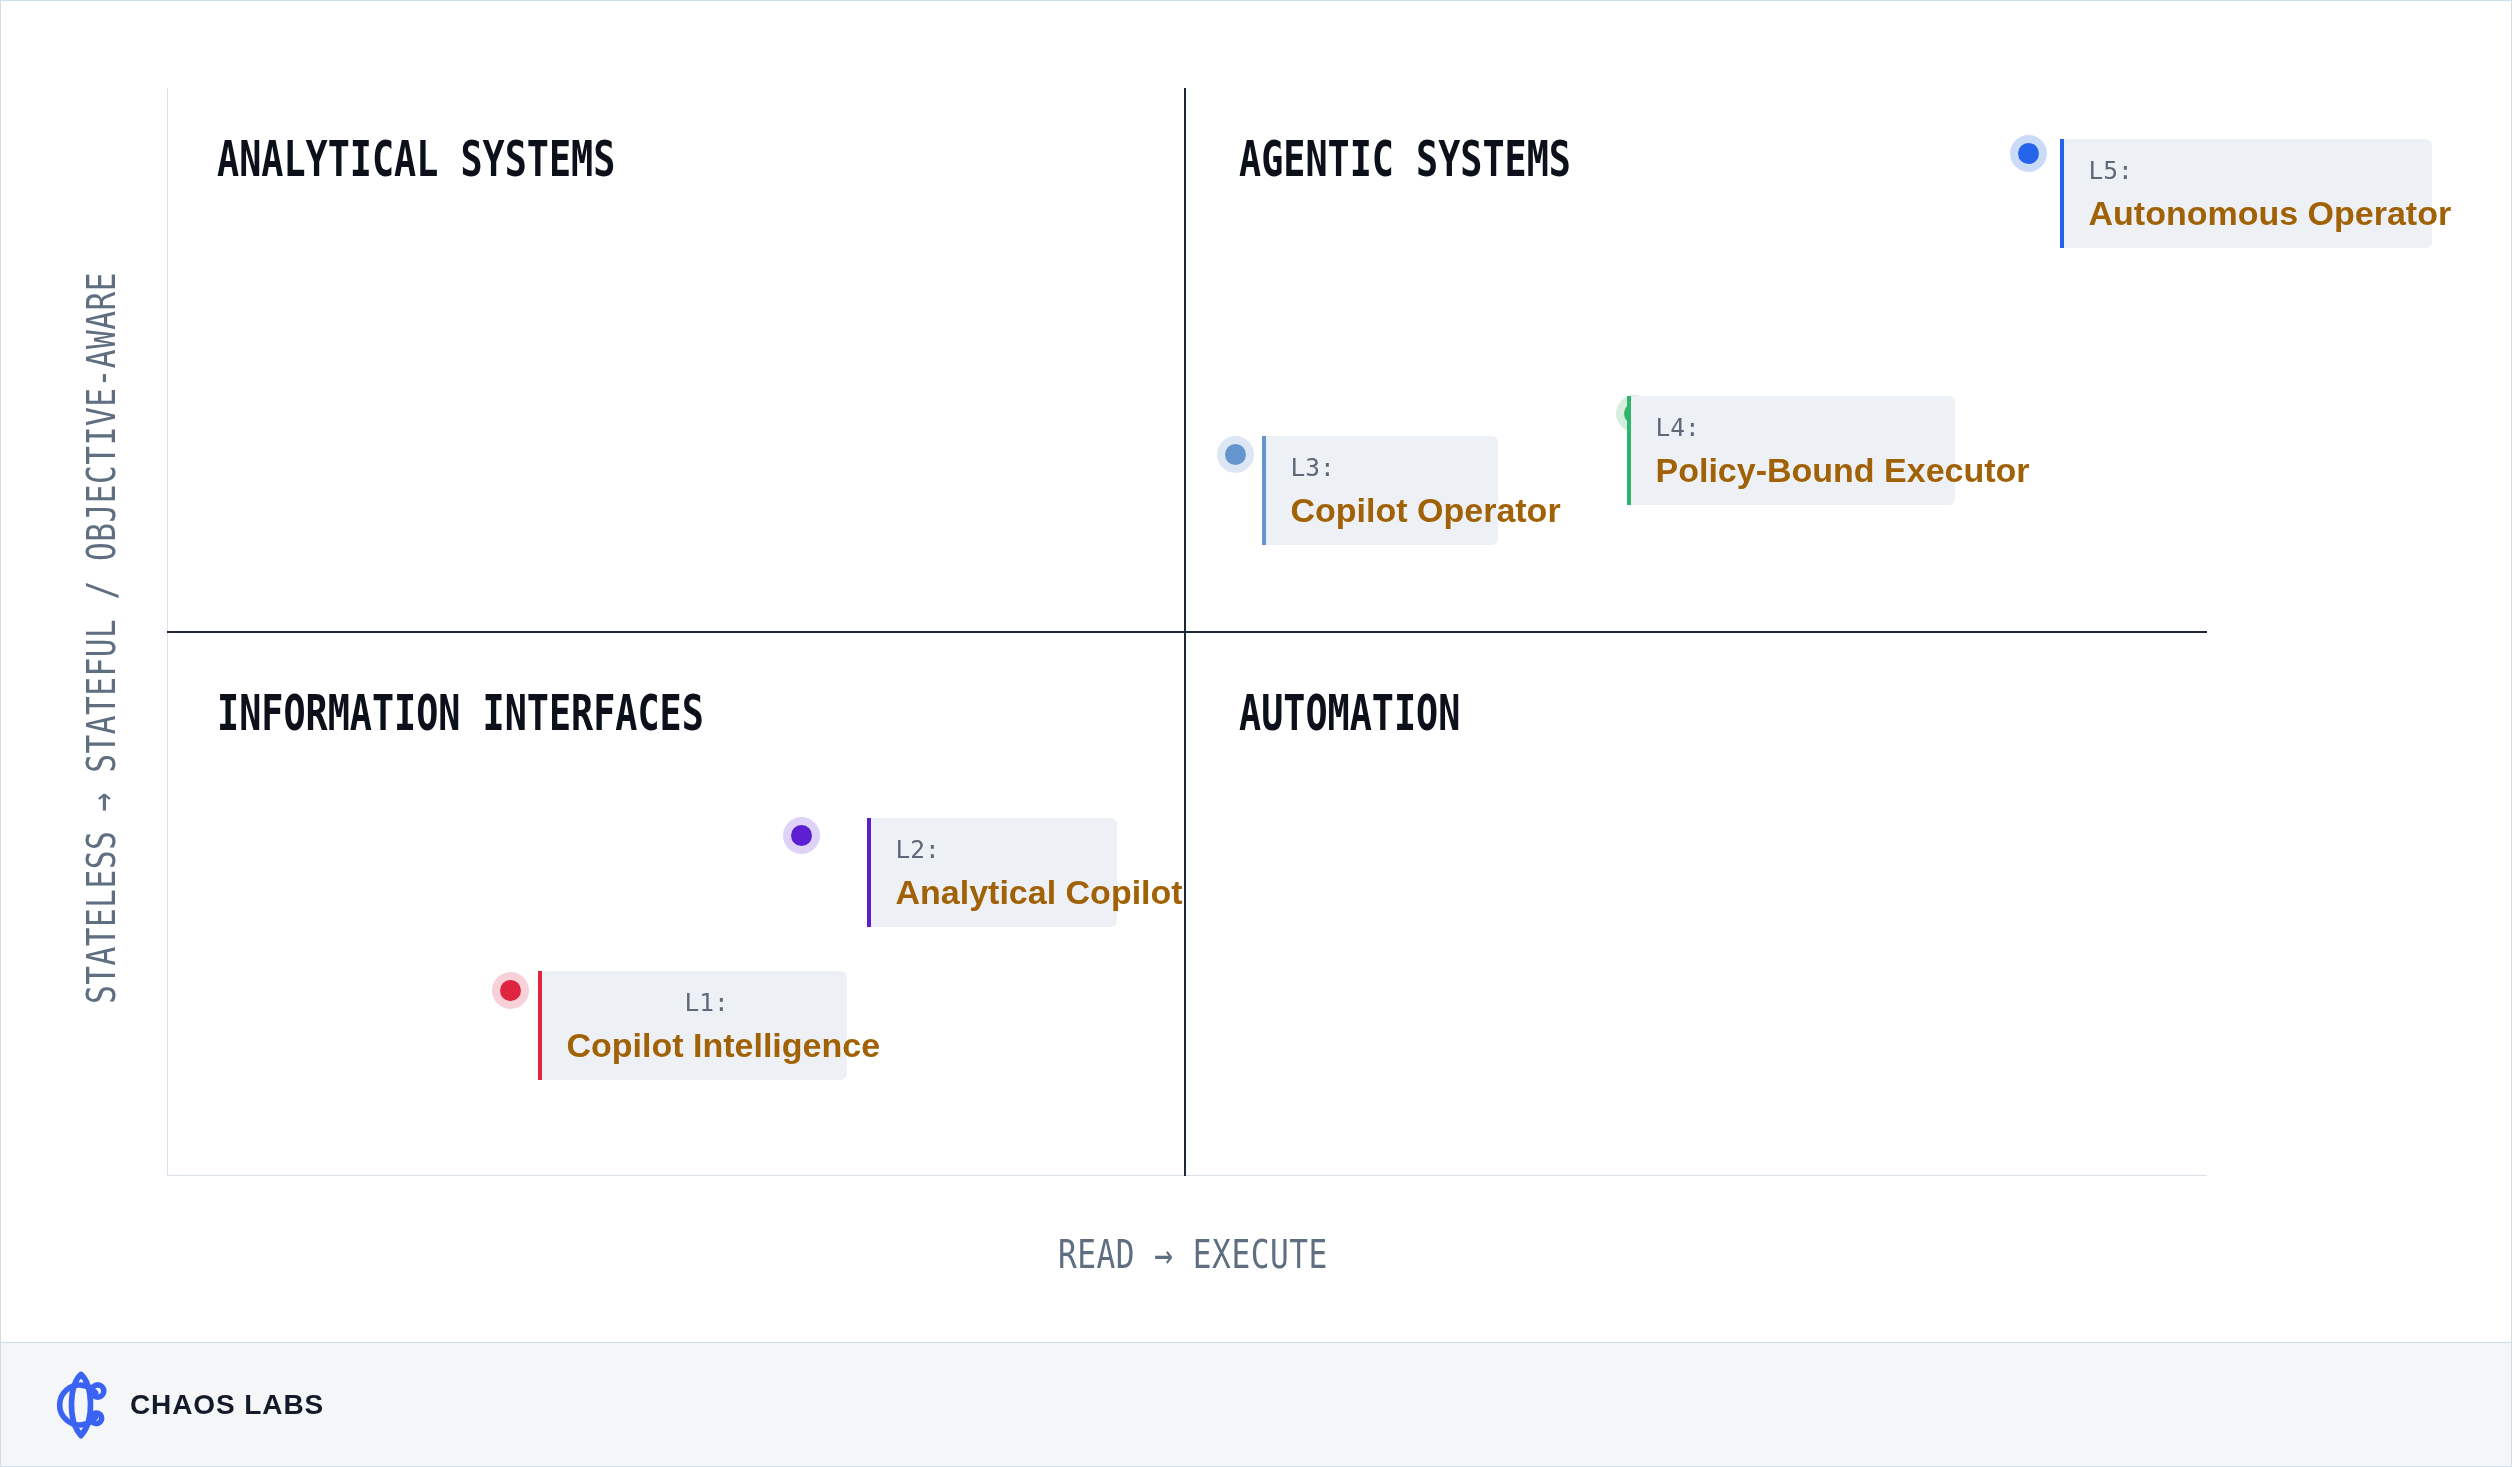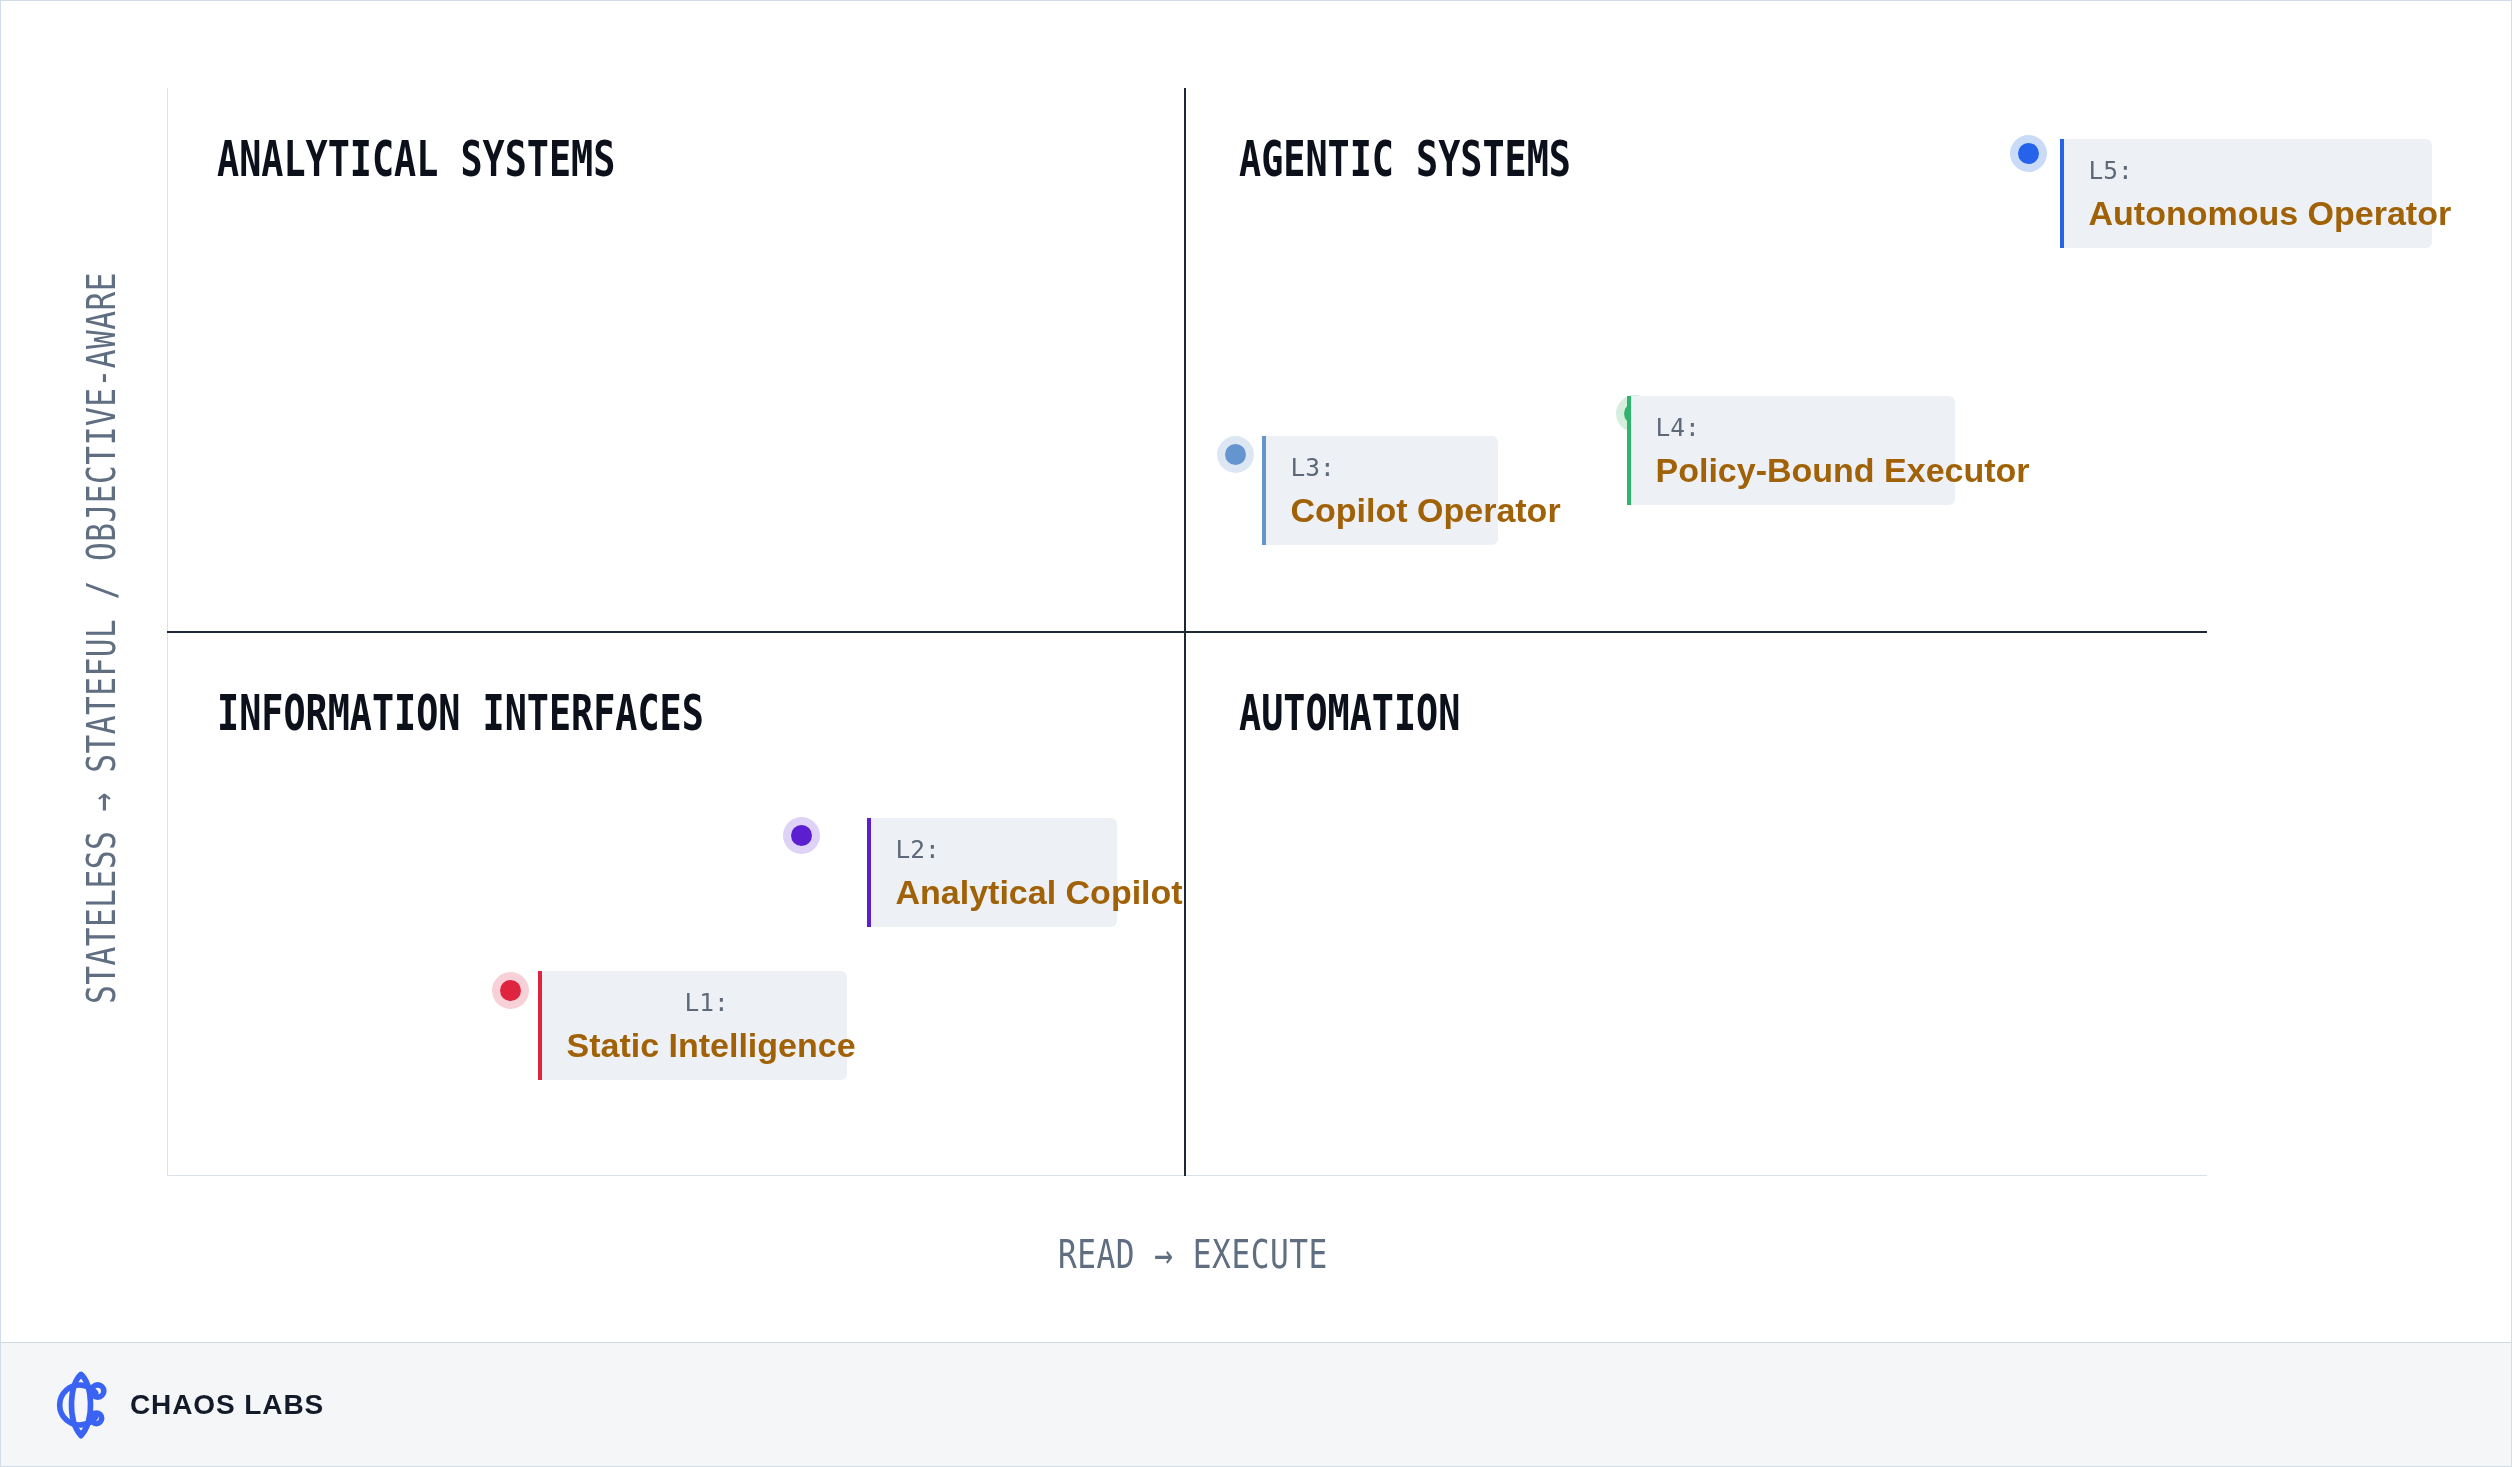--- a/index.html
+++ b/index.html
@@ -118,21 +118,21 @@
 
   <div class="yaxis-label">STATELESS → STATEFUL / OBJECTIVE-AWARE</div>
   <div class="xaxis-label">READ → EXECUTE</div>
 
   <div id="points-layer">
       <div class="dot" style="left: 491px; top: 971px; background: rgb(248, 208, 215);">
         <div class="dot-core" style="background: rgb(223, 36, 64);"></div>
       </div>
       <div class="card" style="left: 537px; top: 970px; width: 309px; border-left-color: rgb(223, 36, 64); text-align: center;">
         <div class="card-label">L1:</div>
-        <div class="card-name">Static Intelligence</div>
+        <div class="card-name">Copilot Intelligence</div>
       </div>
       <div class="dot" style="left: 782px; top: 816px; background: rgb(222, 210, 246);">
         <div class="dot-core" style="background: rgb(91, 31, 209);"></div>
       </div>
       <div class="card" style="left: 866px; top: 817px; width: 250px; border-left-color: rgb(91, 31, 209);">
         <div class="card-label">L2:</div>
         <div class="card-name">Analytical Copilot</div>
       </div>
       <div class="dot" style="left: 1216px; top: 435px; background: rgb(220, 231, 243);">
         <div class="dot-core" style="background: rgb(100, 149, 207);"></div>

